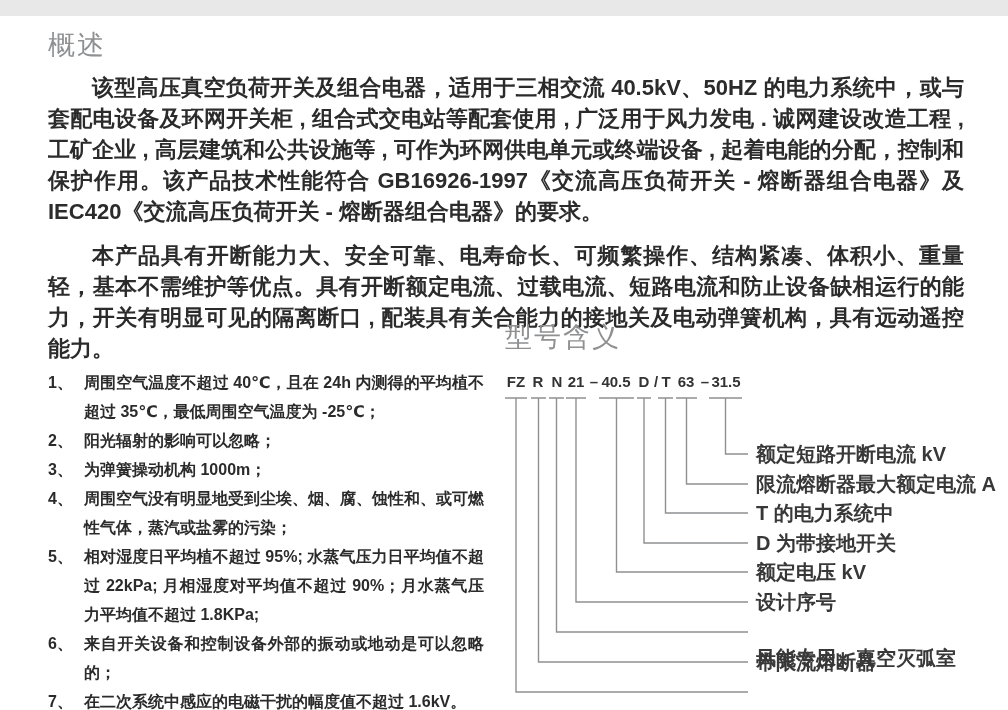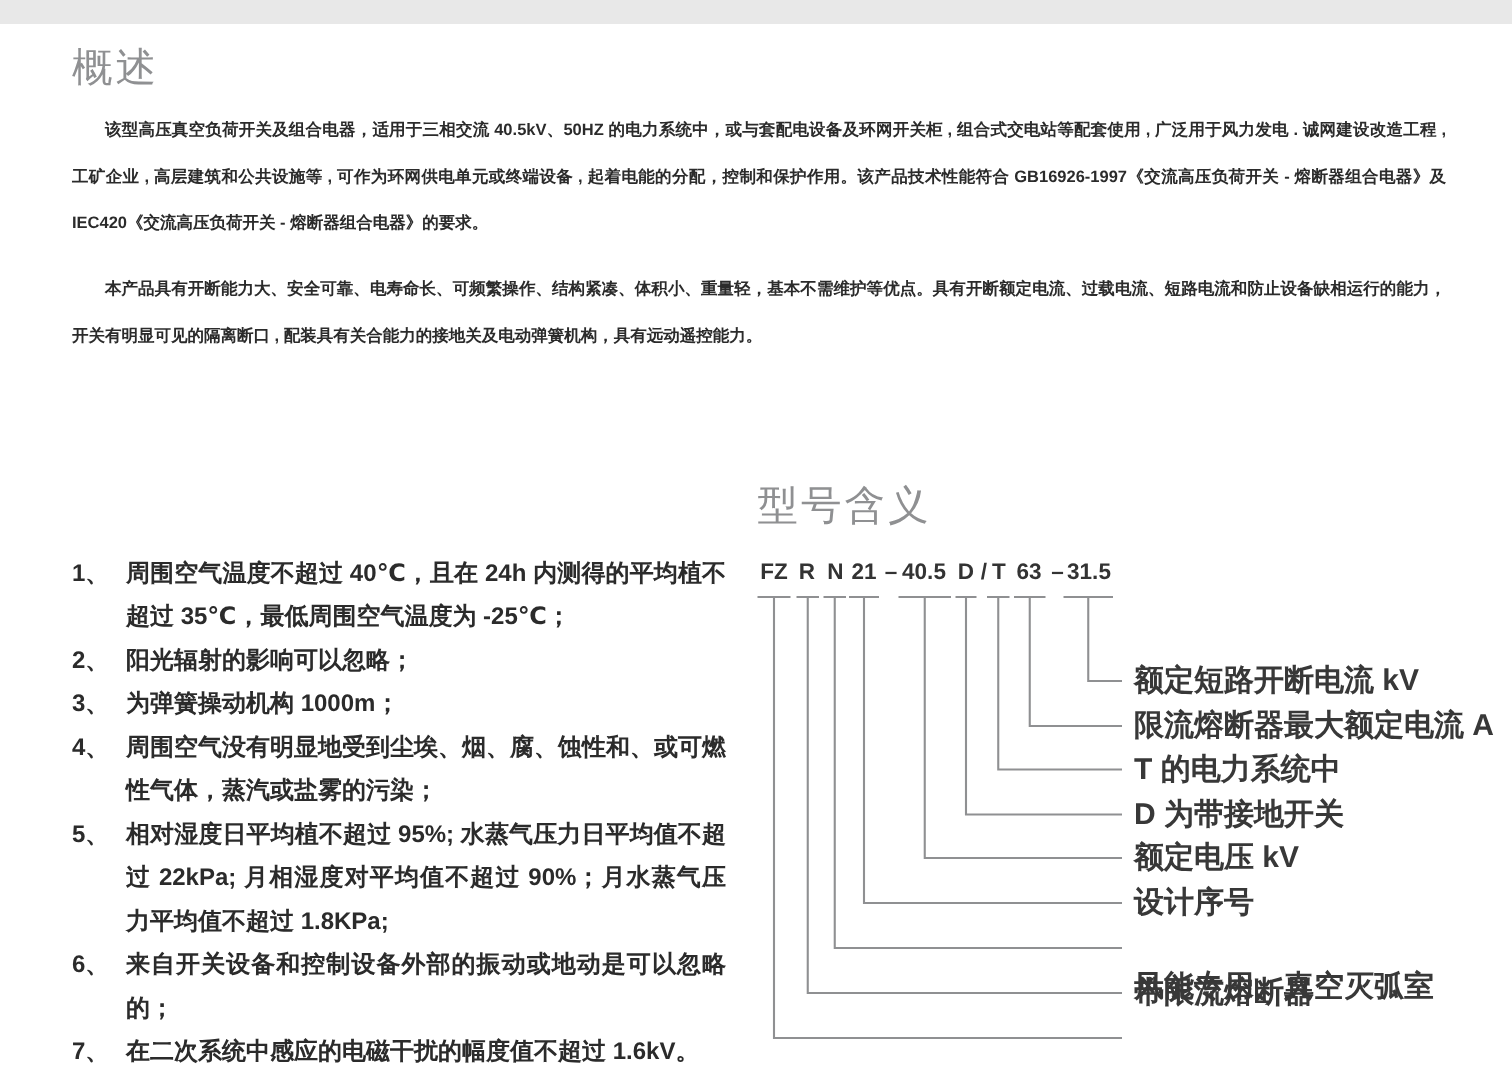--- a/index.html
+++ b/index.html
@@ -22,21 +22,21 @@
     line-height:30px;
     white-space:nowrap;
   }
   #overview-title{left:48px;top:14px;}
   #env-title{left:48px;top:306px;}
   #model-title{left:505px;top:306px;}
 
   
   #overview-body{
     position:absolute;left:48px;top:56px;width:916px;
-    font-size:11px;line-height:31px;font-weight:600;
+    font-size:22px;line-height:31px;font-weight:600;
     text-align:justify;color:#2b2b2b;
   }
   #overview-body p{margin:0;text-indent:2em;}
   #overview-body p + p{margin-top:13px;}
 
   
   #env-list{
     position:absolute;left:48px;top:352px;width:436px;
     font-size:16px;line-height:29px;font-weight:600;
     color:#2b2b2b;

